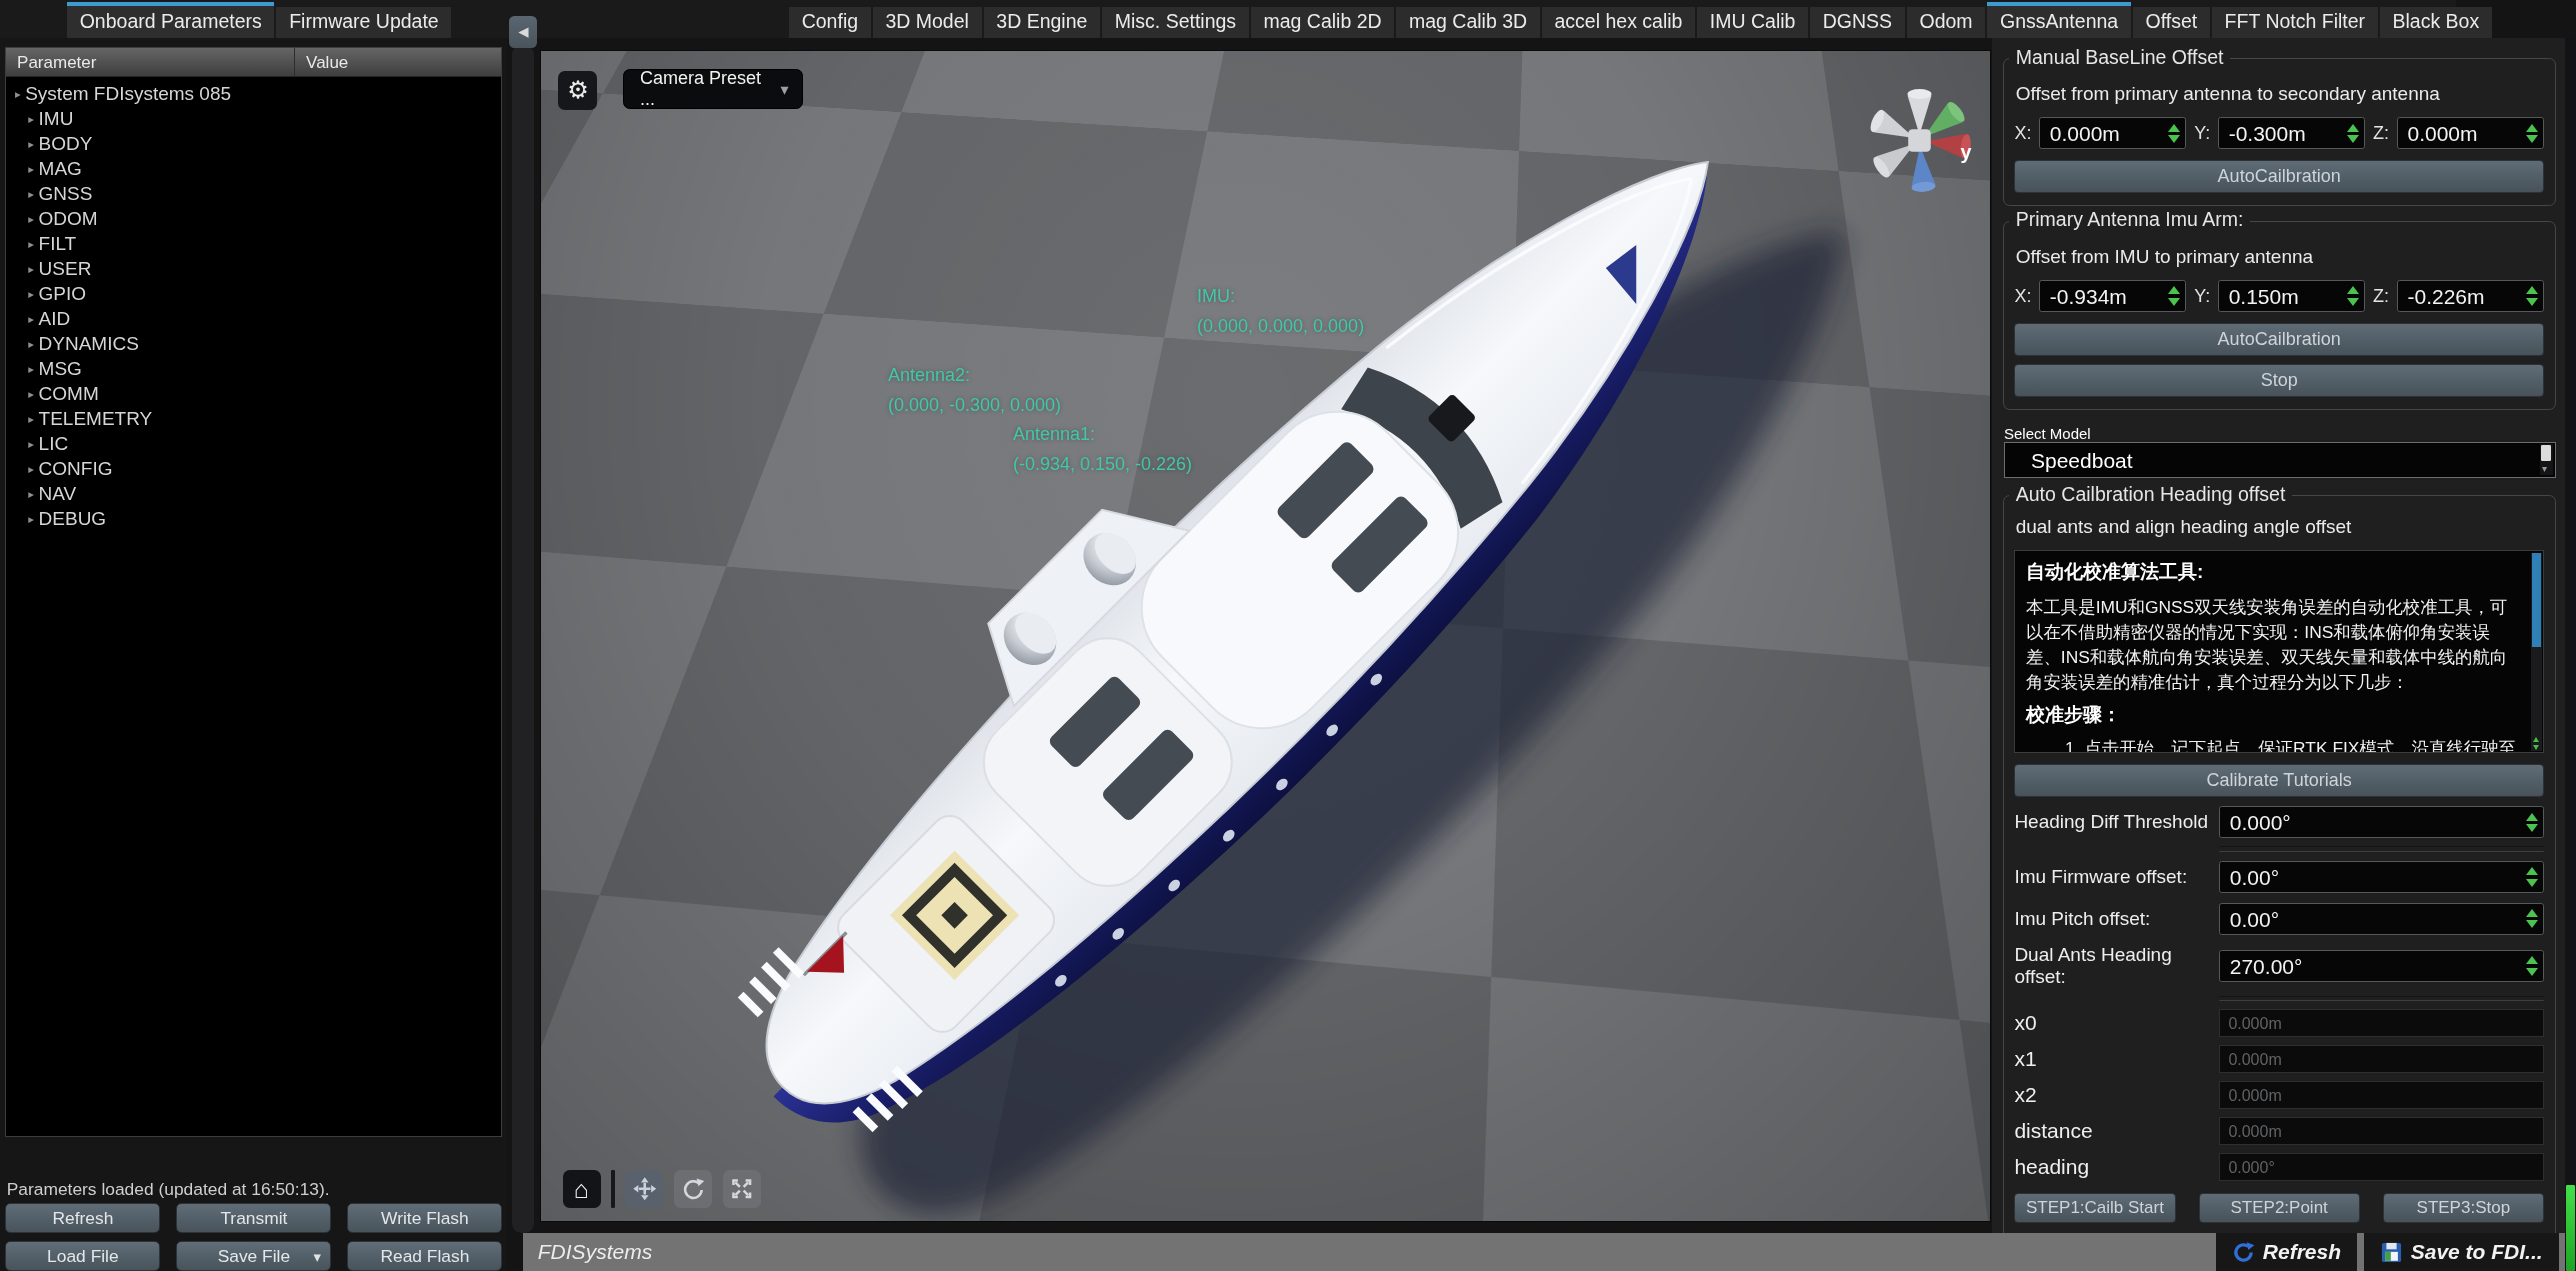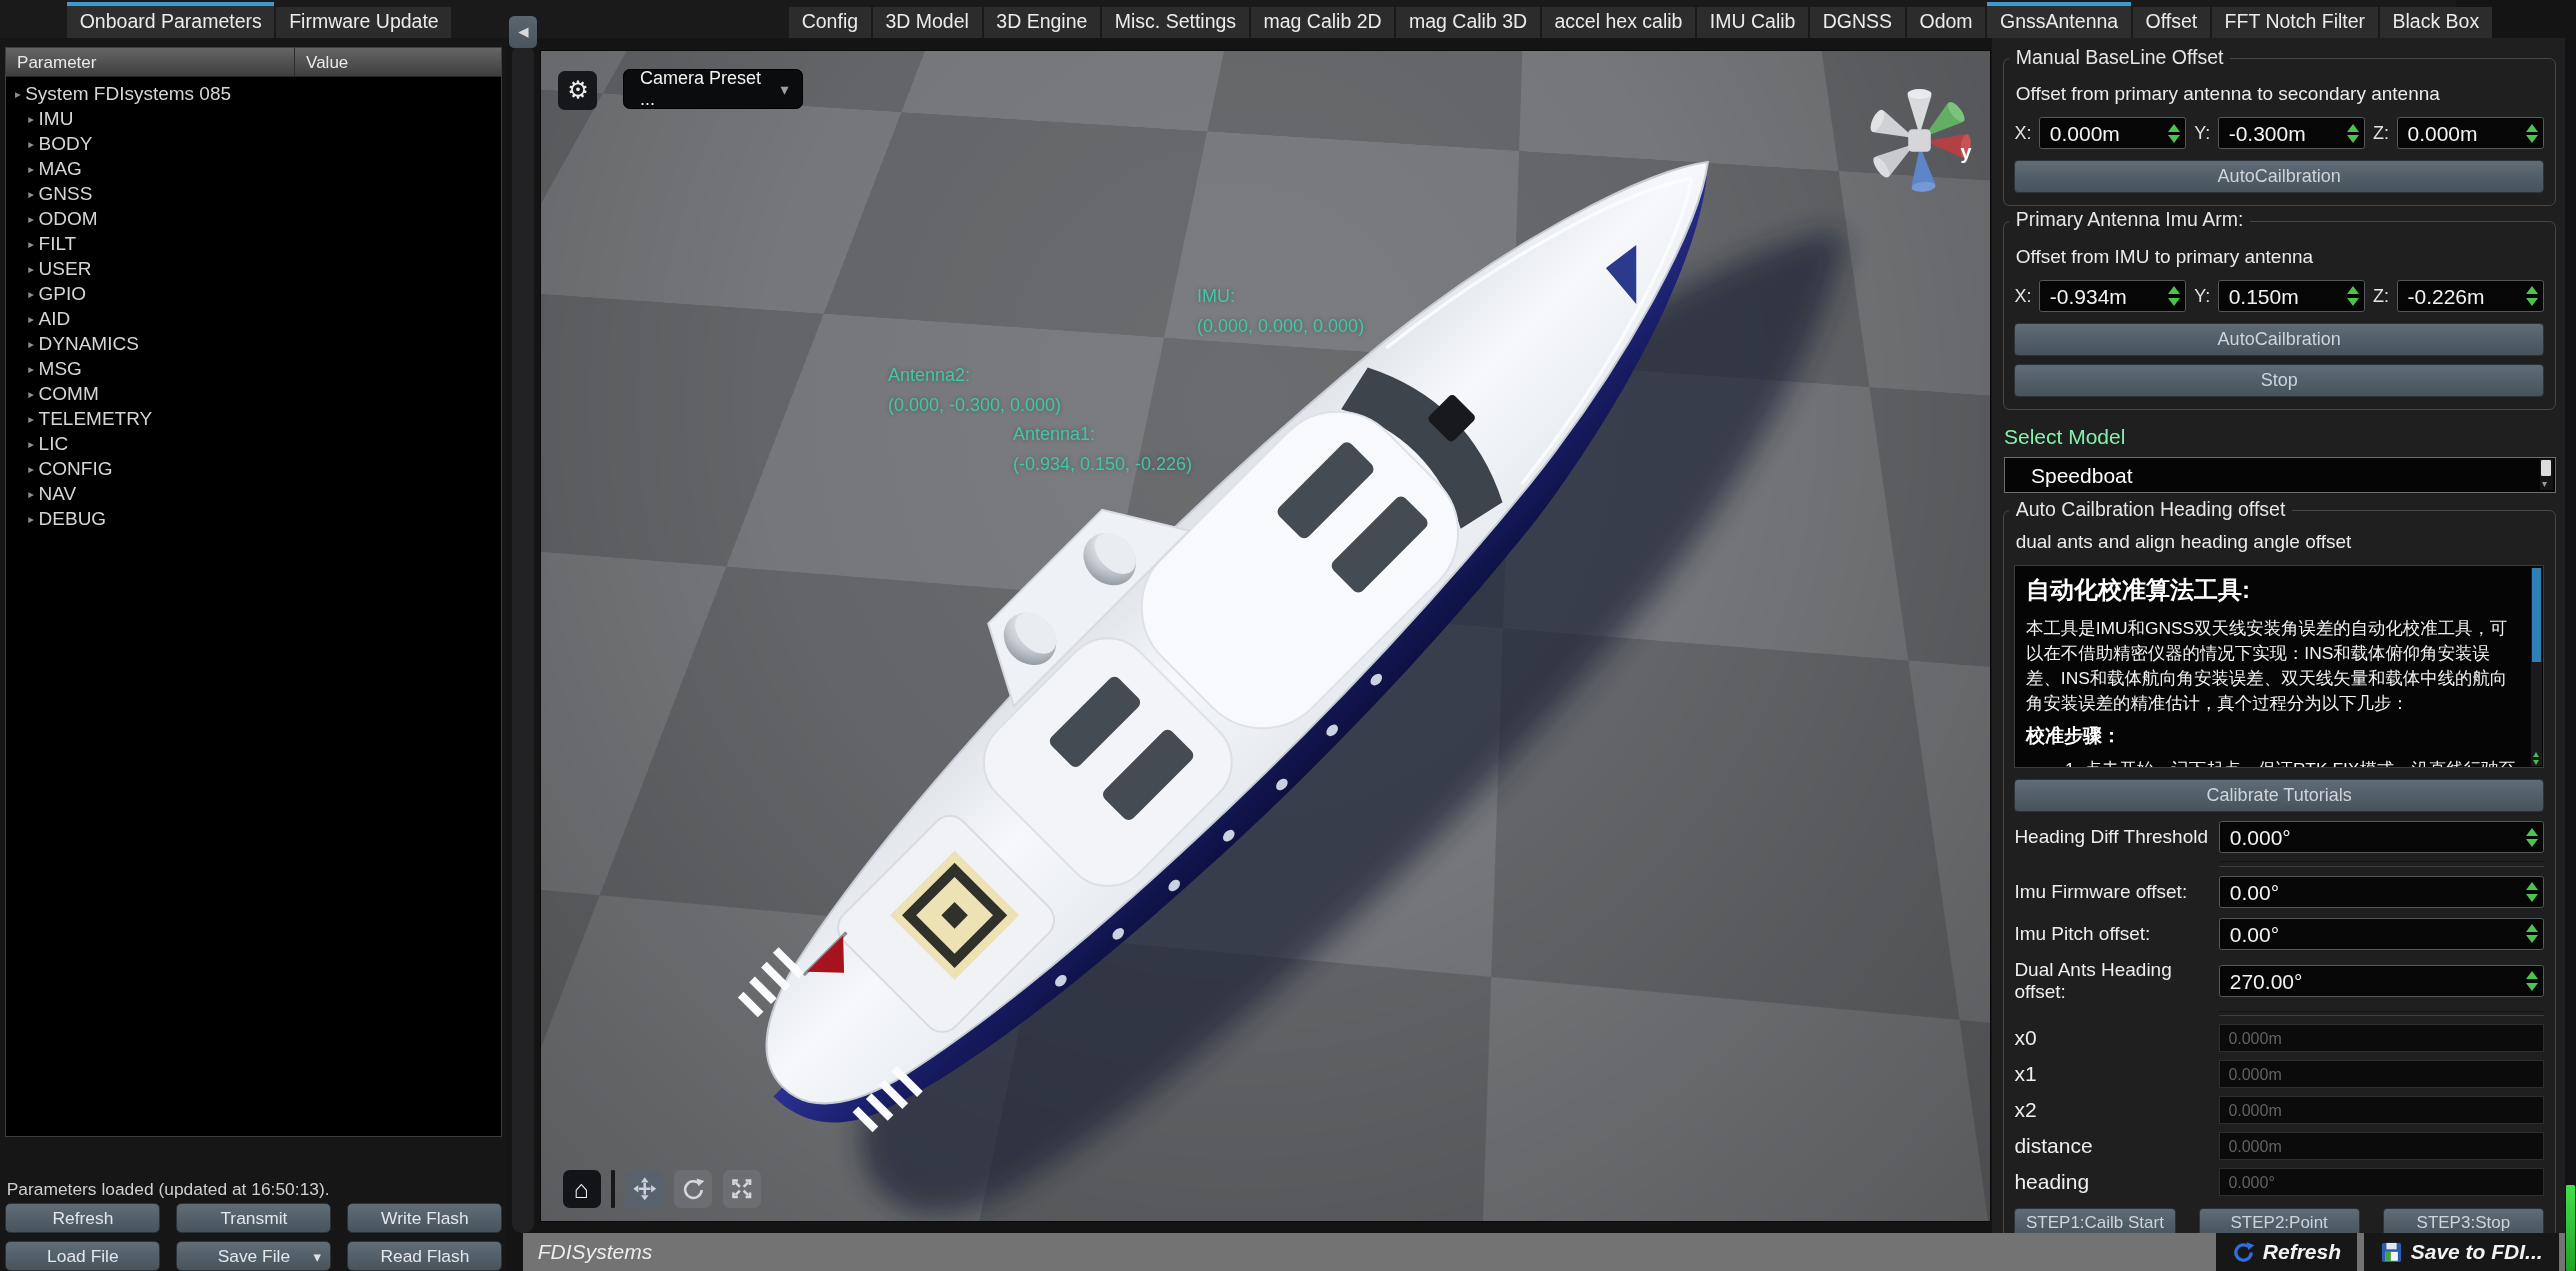--- a/index.html
+++ b/index.html
@@ -79,30 +79,30 @@
   .xyzrow { display:flex; align-items:center; gap:8px; }
   .axlabel { font-size:18px; color:#e4e4e4; flex:none; }
   .spin { position:relative; flex:1; height:32px; background:#060607; border:0.7px solid #56595c; border-radius:2.7px;
           font-size:21px; color:#f3f3f3; line-height:31px; padding-left:9.4px; }
   .spin .arrows { position:absolute; right:5.4px; top:0; bottom:0; display:flex; flex-direction:column; justify-content:center; gap:3.4px; }
   .tri-up { width:0; height:0; border-left:6px solid transparent; border-right:6px solid transparent; border-bottom:8px solid #4cc24f; }
   .tri-dn { width:0; height:0; border-left:6px solid transparent; border-right:6px solid transparent; border-top:8px solid #4cc24f; }
   .panelbtn { height:33px; border-radius:4px; background:linear-gradient(#5f6c76,#47525a); border:0.7px solid #2b3338;
               color:#ced4d9; font-size:18px; display:flex; align-items:center; justify-content:center; margin-top:10.7px; cursor:pointer; }
   .modelblock { margin:2.7px 0 17.4px 1.3px; }
-  .modelblock .mlabel { font-size:21px; color:#86efac; margin-bottom:8px; }
+  .modelblock .mlabel { font-size:15px; color:#ffffff; }
   .selbox { position:relative; height:36px; background:#050506; border:0.7px solid #6e6e70; }
   .selbox .sval { font-size:21px; color:#fff; line-height:35px; padding-left:26px; }
   .selbox .strack { position:absolute; right:1.3px; top:1.3px; bottom:1.3px; width:13.4px; background:#151517; }
   .selbox .sthumb { position:absolute; top:1.3px; left:1.3px; width:9.4px; height:16px; background:#dcdcdc; border-radius:1.3px; }
   .selbox .sarr { position:absolute; bottom:1.3px; left:2px; color:#9a9a9a; font-size:10px; }
 
   .docbox { position:relative; background:#050505; border:0.7px solid #3c3c3e; height:203px; overflow:hidden;
             padding:8px 23px 6.7px 10.7px; }
-  .doc-title { font-size:24px; font-weight:bold; color:#fff; margin-bottom:9.4px; }
+  .doc-title { font-size:19px; font-weight:bold; color:#fff; margin-bottom:9.4px; }
   .doc-p { font-size:17.4px; color:#f2f2f2; line-height:1.45; margin-bottom:6.7px; }
   .doc-steps-title { font-size:19px; font-weight:bold; color:#fff; margin-bottom:8px; }
   .doc-step { font-size:17.4px; color:#f2f2f2; line-height:1.4; text-indent:39px; margin-bottom:6.7px; }
   .docscroll { position:absolute; right:1.3px; top:1.3px; bottom:1.3px; width:10.7px; background:#1b1b1d; }
   .docthumb { position:absolute; top:0; left:0.7px; width:9.4px; height:94px; background:#2e80b7; }
   .docarrs { position:absolute; bottom:1.3px; left:2px; display:flex; flex-direction:column; gap:2.7px; }
   .mini-up { width:0;height:0;border-left:3.4px solid transparent;border-right:3.4px solid transparent;border-bottom:5.4px solid #46bd49; }
   .mini-dn { width:0;height:0;border-left:3.4px solid transparent;border-right:3.4px solid transparent;border-top:5.4px solid #46bd49; }
 
   .prow { display:flex; align-items:center; margin-top:9.4px; }

